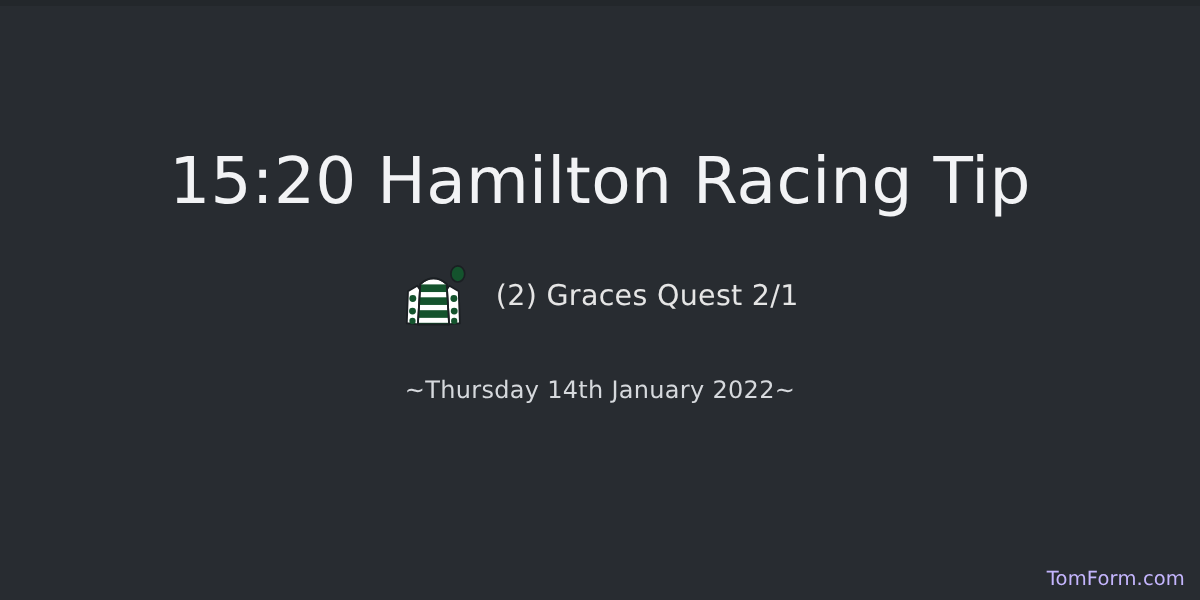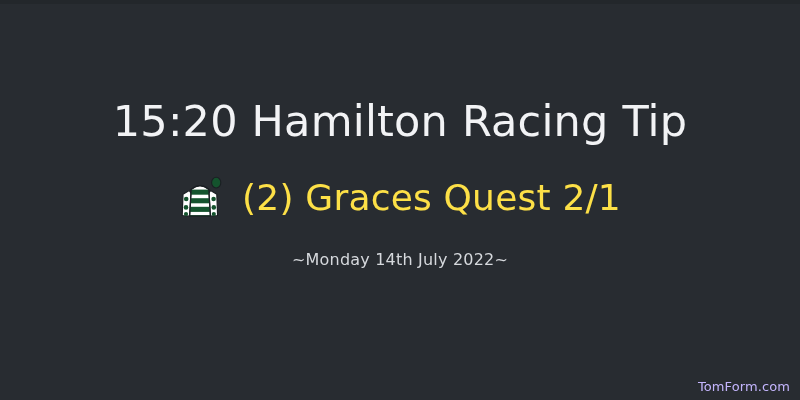--- a/index.html
+++ b/index.html
@@ -55,23 +55,23 @@
     white-space: nowrap;
   }
   .silks {
     width: 44px;
     height: 44px;
     display: block;
     flex: 0 0 auto;
   }
   .tip-text {
     font-family: "DejaVu Sans", sans-serif;
-    font-size: 36px;
+    font-size: 19px;
     font-weight: 400;
-    color: #fde047;
+    color: #e5e5e5;
     letter-spacing: 0.2px;
     line-height: 1;
   }
   .date {
     margin-top: 30px;
     font-family: "DejaVu Sans", sans-serif;
     font-size: 16px;
     font-weight: 400;
     color: #d6d9dd;
     letter-spacing: 0.2px;
@@ -131,19 +131,19 @@
           <circle cx="34.8" cy="38.0" r="2.1" fill="#14532d"></circle>
 
           <path d="M12.2 13.4 C15.6 10.4 18.2 9.6 21.0 9.6 C23.8 9.6 26.4 10.4 29.8 13.4
                    L31.4 40.2 L10.6 40.2 Z" fill="none" stroke="#1b1f23" stroke-width="1.2" stroke-linejoin="round"></path>
         </svg>
       </span>
 
       <span class="tip-text">(2) Graces Quest 2/1</span>
     </div>
 
-    <div class="date">~Monday 14th July 2022~</div>
+    <div class="date">~Thursday 14th January 2022~</div>
 
   </div>
 
   <div class="watermark">TomForm.com</div>
 
 </div>
 
 </body></html>

